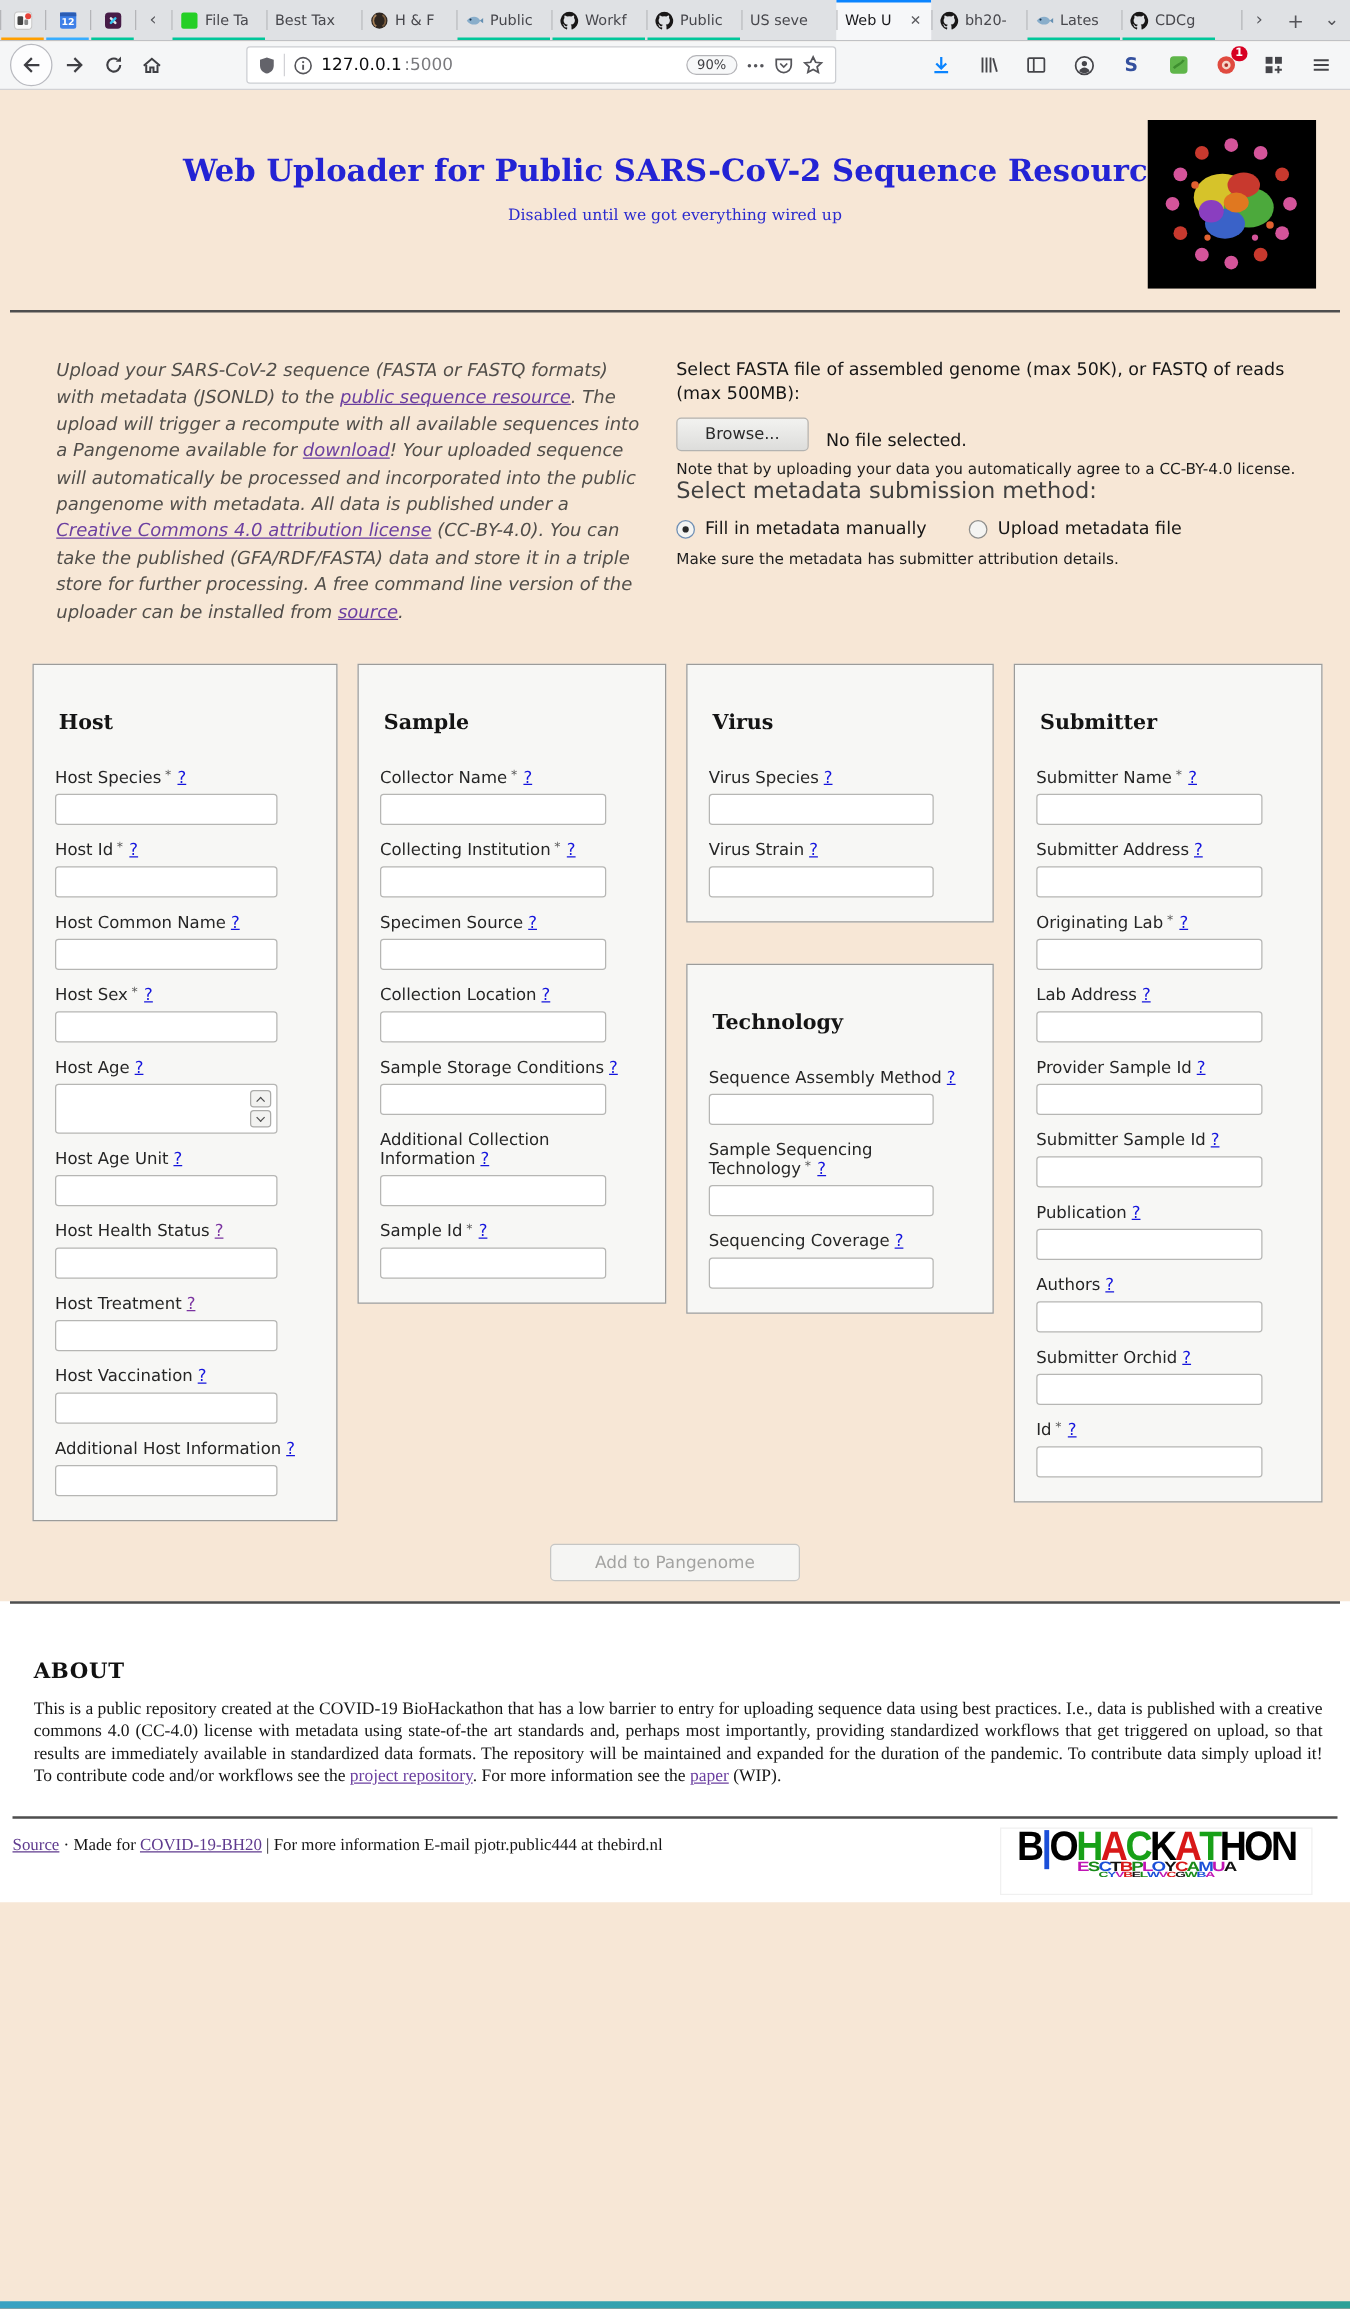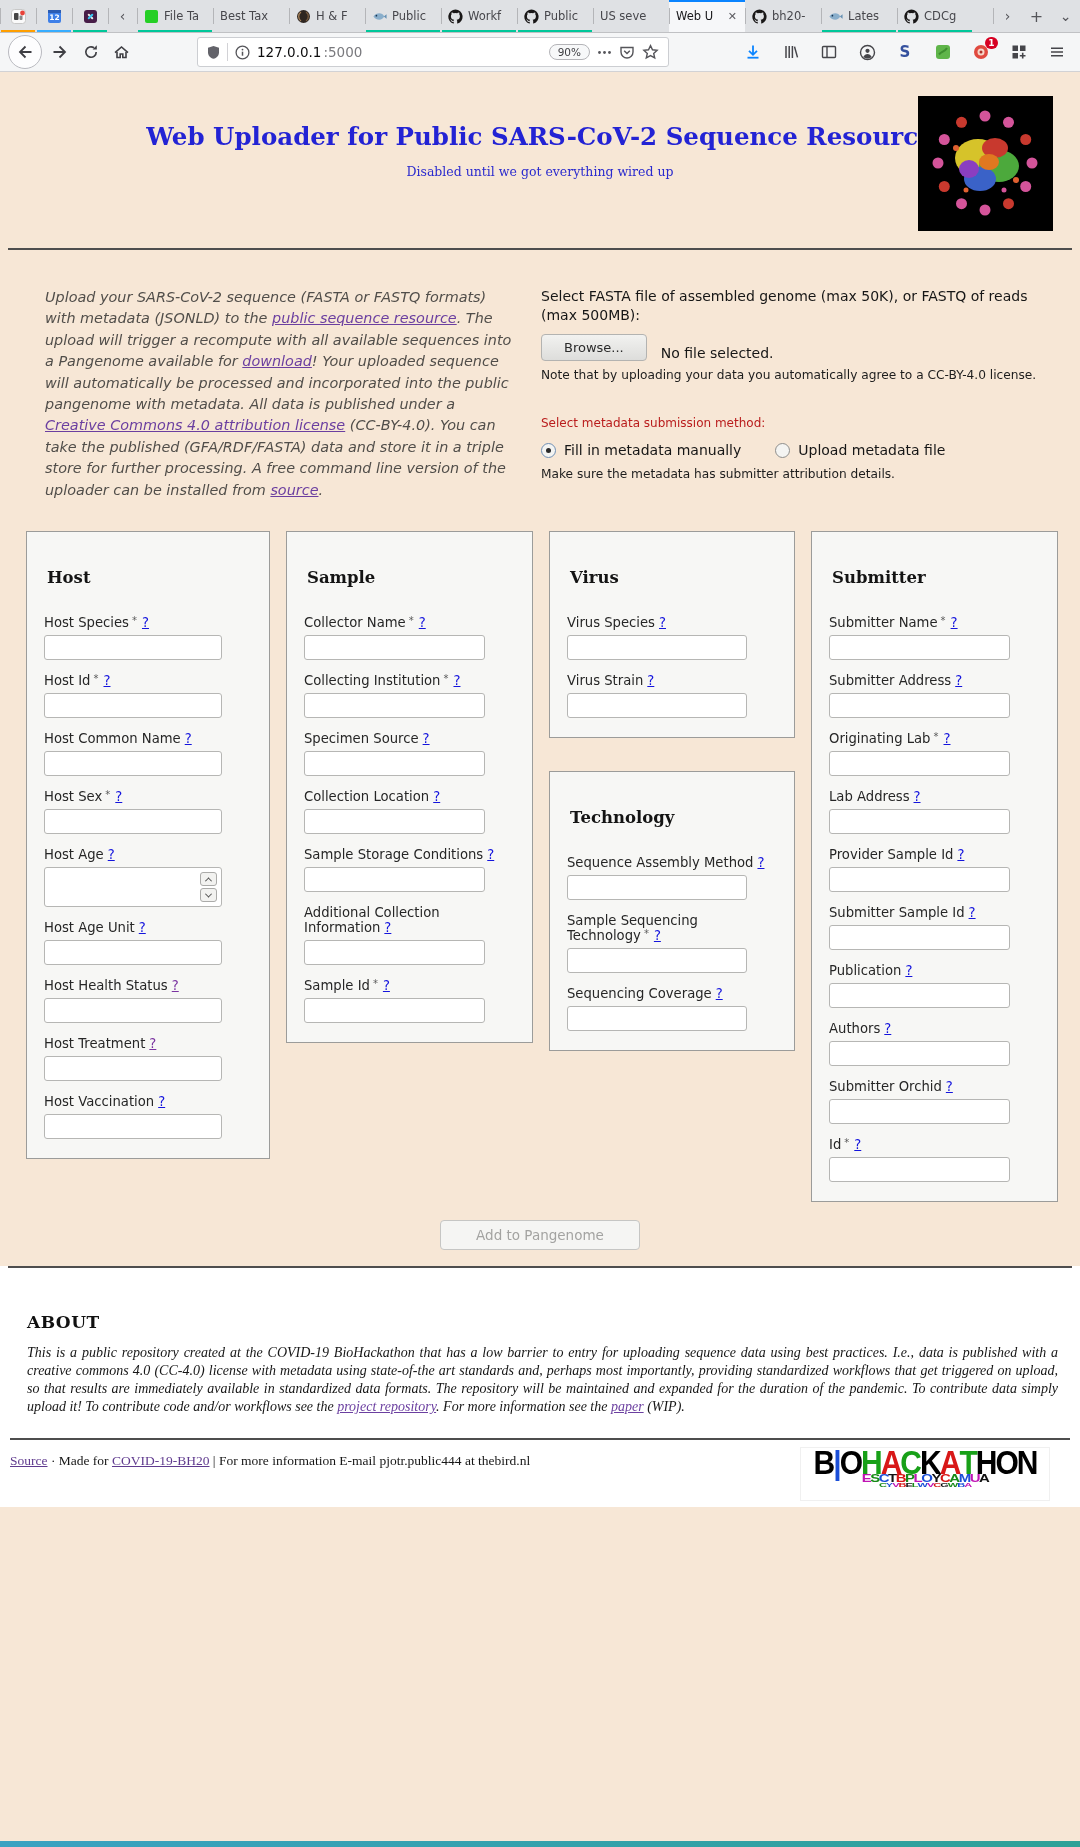--- a/index.html
+++ b/index.html
@@ -47,21 +47,21 @@
 
   .intro-grid{display:grid;grid-template-columns:468px auto;column-gap:28px;padding:37px 12px 30px 45px;flex:0 0 auto;}
   .intro-text{font-size:14.4px;line-height:21.4px;font-style:italic;color:#514e4a;}
   .intro-text a,.plink{color:#6b3fa0;}
   .up-label{font-size:14px;color:#161616;line-height:19px;max-width:505px;}
   .file-row{display:flex;align-items:flex-end;gap:14px;margin-top:9px;}
   .browse-btn{font-family:"DejaVu Sans",sans-serif;font-size:13px;color:#2b2b2b;background:linear-gradient(#f2f2f0,#dddddb);
               border:1px solid #b3b3b1;border-radius:4px;padding:5px 22px;}
   .no-file{font-size:14px;color:#161616;}
   .small-note{font-size:12.2px;color:#1d1d1d;margin-top:7px;}
-  .meta-label{font-size:12px;color:#b91c1c;margin-top:34px;}
+  .meta-label{font-size:18px;color:#404040;}
   .radio-row{display:flex;align-items:center;margin-top:12px;font-size:14px;color:#161616;gap:8px;}
   .radio{width:15px;height:15px;border-radius:50%;border:1px solid #8e8e8c;background:#f4f4f2;position:relative;flex:0 0 15px;}
   .radio.sel{border-color:#6f8fb4;}
   .radio.sel::after{content:'';position:absolute;left:4px;top:4px;width:5px;height:5px;border-radius:50%;background:#2a2a2a;}
   .radio-gap{width:18px;}
 
   .form-grid{display:grid;grid-template-columns:244px 247px 246px 247px;column-gap:16px;
              padding:0 22px 0 26px;align-items:start;flex:0 0 auto;}
   .fieldset{background:#f7f7f5;border:1px solid #9c9c9a;padding:22px 17px 6px;}
   .fieldset + .fieldset{margin-top:33px;}
@@ -81,21 +81,21 @@
   .chev.down{transform:rotate(225deg) translate(1px,1px);}
 
   .submit-row{flex:0 0 auto;padding:18px 0 16px;text-align:center;}
   .submit-btn{width:200px;height:30px;background:#f5f5f3;border:1px solid #c6c6c4;border-radius:4px;
               color:#a3a3a1;font-size:13.5px;font-family:"DejaVu Sans",sans-serif;}
 
   .about-sec{background:#ffffff;flex:0 0 auto;}
   .about-head{font-family:"DejaVu Serif",serif;font-size:17px;font-weight:bold;letter-spacing:.5px;
               color:#111;margin:44px 27px 0;}
   .about-text{font-family:"Liberation Serif",serif;font-size:14px;line-height:18px;color:#161616;
-              margin:12px 22px 0 27px;text-align:justify;font-style:italic;}
+              margin:12px 22px 0 27px;text-align:justify;}
   .about-text a{color:#6b3fa0;}
   .rule2{height:2px;background:#4e4e4e;margin:22px 10px 0;}
   .footer-row{display:flex;align-items:flex-start;justify-content:space-between;padding:7px 30px 6px 10px;}
   .footer-text{font-family:"Liberation Serif",serif;font-size:13.5px;color:#161616;padding-top:6px;}
   .footer-text a{color:#5f3a8e;}
   .logo-box{width:250px;height:54px;background:#fff;overflow:hidden;display:flex;flex-direction:column;
             align-items:center;border:1px solid #f0f0f0;}
   .lg-row{display:flex;line-height:1;}
   .lg-row.r1 span{font-family:"Liberation Sans",sans-serif;font-weight:bold;font-size:30px;letter-spacing:-2px;transform:scaleY(1.1);}
   .lg-row.r2{margin-top:-7px;}
@@ -448,20 +448,24 @@
             <input class="tinput" type="text" style="">
           </div>
           <div class="field">
             <div class="flabel"><span>Host Treatment</span><a class="help visited" href="#">?</a></div>
             <input class="tinput" type="text" style="">
           </div>
           <div class="field">
             <div class="flabel"><span>Host Vaccination</span><a class="help" href="#">?</a></div>
             <input class="tinput" type="text" style="">
           </div>
+          <div class="field">
+            <div class="flabel"><span>Additional Host Information</span><a class="help" href="#">?</a></div>
+            <input class="tinput" type="text" style="">
+          </div>
         </div>
       </div>
       <div class="form-col">
         <div class="fieldset">
           <div class="fs-title">Sample</div>
           <div class="field">
             <div class="flabel"><span>Collector Name</span><span class="req">*</span><a class="help" href="#">?</a></div>
             <input class="tinput" type="text" style="">
           </div>
           <div class="field">

